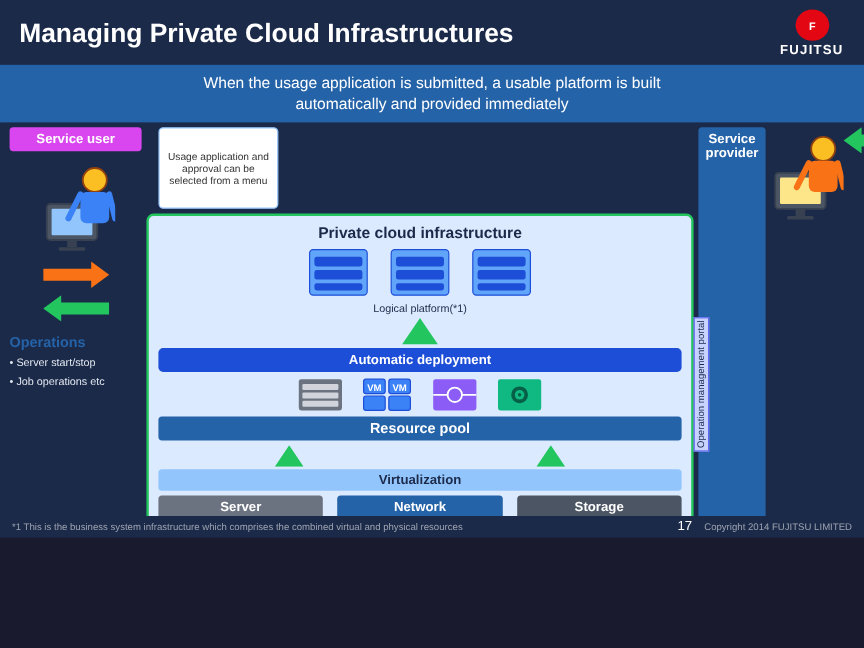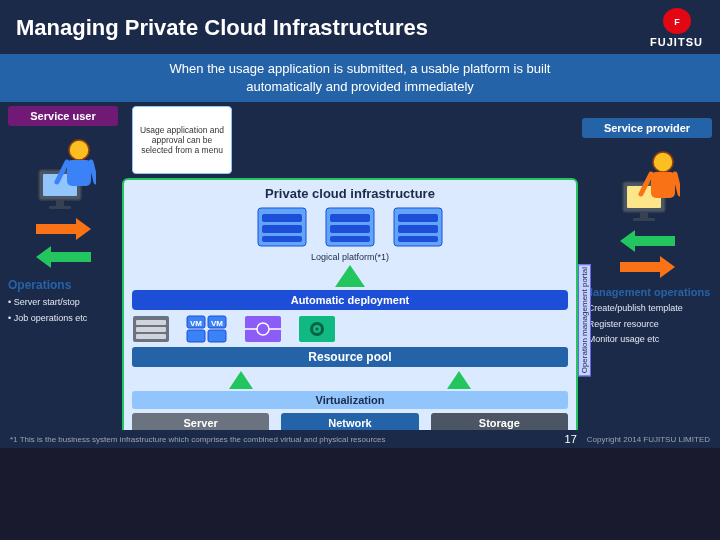--- a/index.html
+++ b/index.html
@@ -136,22 +136,21 @@
     }
 
     .center-panel {
       flex: 1;
       position: relative;
     }
 
     .right-panel {
       width: 130px;
       display: flex;
-      flex-direction: column;
-      margin-top: 12px;
+      flex-direction: row;
     }
 
     .usage-box {
       background: white;
       border: 1px solid #93c5fd;
       border-radius: 4px;
       font-size: 8.5px;
       padding: 18px 6px;
       text-align: center;
       color: #333;
@@ -179,21 +178,21 @@
   </div>
 
   <div class="subtitle-banner">
     <span>When the usage application is submitted, a usable platform is built</span><br>
     <span>automatically and provided immediately</span>
   </div>
 
   <div class="mid-section">
 
     <div class="left-panel">
-      <div style="background:#701a75;color:white;font-size:11px;font-weight:bold;padding:4px 6px;border-radius:3px;text-align:center;margin-bottom:6px;">Service user</div>
+      <div style="background:#d946ef;color:white;font-size:11px;font-weight:bold;padding:4px 6px;border-radius:3px;text-align:center;margin-bottom:6px;">Service user</div>
 
       <div style="display:flex;justify-content:center;margin-bottom:6px;">
         <svg width="65" height="80" viewBox="0 0 65 80">
 
           <rect x="8" y="38" width="42" height="30" rx="3" fill="#4b5563" stroke="#374151" stroke-width="1.5"></rect>
           <rect x="12" y="42" width="34" height="22" rx="1" fill="#93c5fd"></rect>
           <rect x="25" y="68" width="8" height="6" fill="#374151"></rect>
           <rect x="18" y="74" width="22" height="3" rx="1" fill="#374151"></rect>
 
           <circle cx="48" cy="18" r="10" fill="#fbbf24" stroke="#92400e" stroke-width="1.5"></circle>
@@ -258,21 +257,21 @@
         <div style="text-align:center;font-size:9px;color:#1c2a4a;margin-bottom:3px;">Logical platform(*1)</div>
 
         <div style="display:flex;justify-content:center;margin-bottom:3px;">
           <svg width="30" height="22" viewBox="0 0 30 22">
             <polygon points="15,0 30,22 0,22" fill="#22c55e"></polygon>
           </svg>
         </div>
 
         <div style="background:#1d4ed8;color:white;text-align:center;font-size:11px;font-weight:bold;padding:4px;border-radius:4px;margin-bottom:5px;">Automatic deployment</div>
 
-        <div style="display:flex;gap:16px;margin-bottom:4px;">
+        <div style="display:flex;gap:16px;justify-content:center;margin-bottom:4px;">
 
           <svg width="38" height="28" viewBox="0 0 38 28">
             <rect x="1" y="1" width="36" height="26" rx="2" fill="#6b7280"></rect>
             <rect x="4" y="5" width="30" height="5" rx="1" fill="#d1d5db"></rect>
             <rect x="4" y="12" width="30" height="5" rx="1" fill="#d1d5db"></rect>
             <rect x="4" y="19" width="30" height="5" rx="1" fill="#d1d5db"></rect>
           </svg>
 
           <svg width="42" height="28" viewBox="0 0 42 28">
             <rect x="1" y="1" width="18" height="12" rx="2" fill="#3b82f6" stroke="#1d4ed8" stroke-width="1"></rect>

